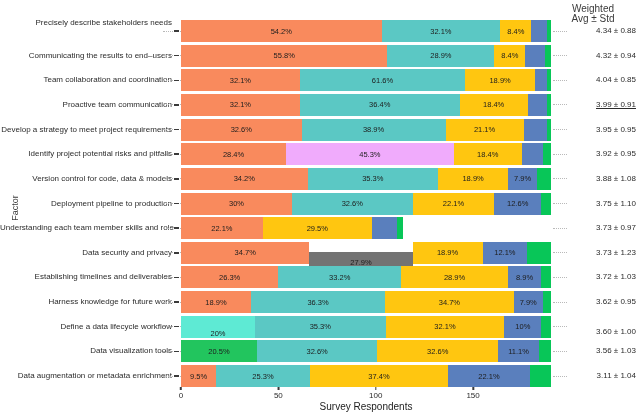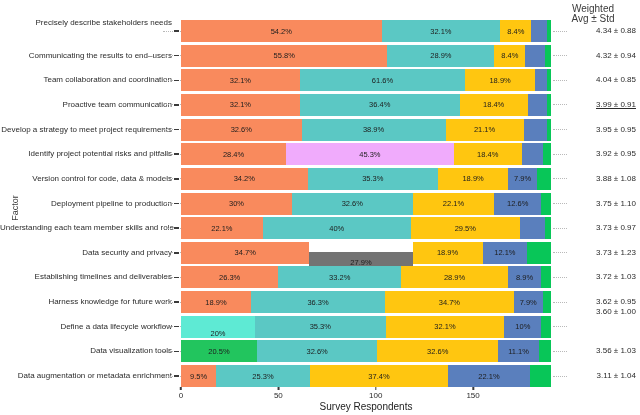--- a/index.html
+++ b/index.html
@@ -230,23 +230,20 @@
             <span>12.6%</span>
           </div>
           <div class="seg" style="width: 2.7%; background: rgb(8, 198, 88);">
             <span></span>
           </div>
         </div>
         <div class="row" style="top: 197.143px;">
           <div class="seg" style="width: 22.1%; background: rgb(249, 138, 93);">
             <span>22.1%</span>
           </div>
-          <div class="seg" style="width: 40%; background: rgb(91, 200, 196);">
-            <span>40%</span>
-          </div>
           <div class="seg" style="width: 29.5%; background: rgb(255, 198, 16);">
             <span>29.5%</span>
           </div>
           <div class="seg" style="width: 6.8%; background: rgb(90, 127, 189);">
             <span></span>
           </div>
           <div class="seg" style="width: 1.6%; background: rgb(8, 198, 88);">
             <span></span>
           </div>
         </div>
@@ -507,21 +504,21 @@
         <i></i>
       </div>
       <div class="annot" style="top: 266.429px;">3.72 ± 1.03</div>
       <div class="annot-leader" style="top: 291.071px;">
         <i></i>
       </div>
       <div class="annot" style="top: 291.071px;">3.62 ± 0.95</div>
       <div class="annot-leader" style="top: 315.714px;">
         <i></i>
       </div>
-      <div class="annot" style="top: 301px;">3.60 ± 1.00</div>
+      <div class="annot" style="top: 321px;">3.60 ± 1.00</div>
       <div class="annot-leader" style="top: 340.357px;">
         <i></i>
       </div>
       <div class="annot" style="top: 340.357px;">3.56 ± 1.03</div>
       <div class="annot-leader" style="top: 365px;">
         <i></i>
       </div>
       <div class="annot" style="top: 365px;">3.11 ± 1.04</div>
     </div>
 

